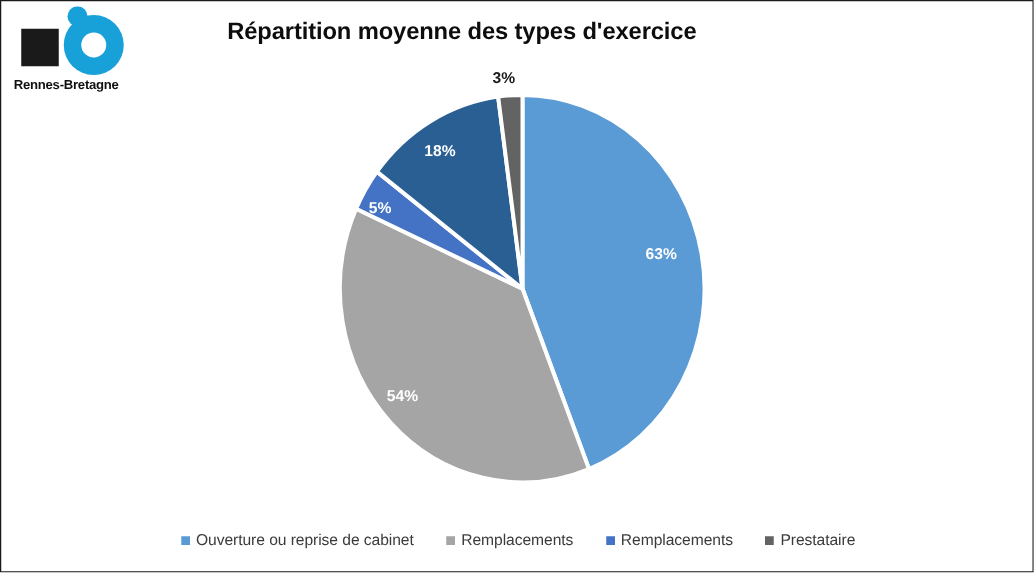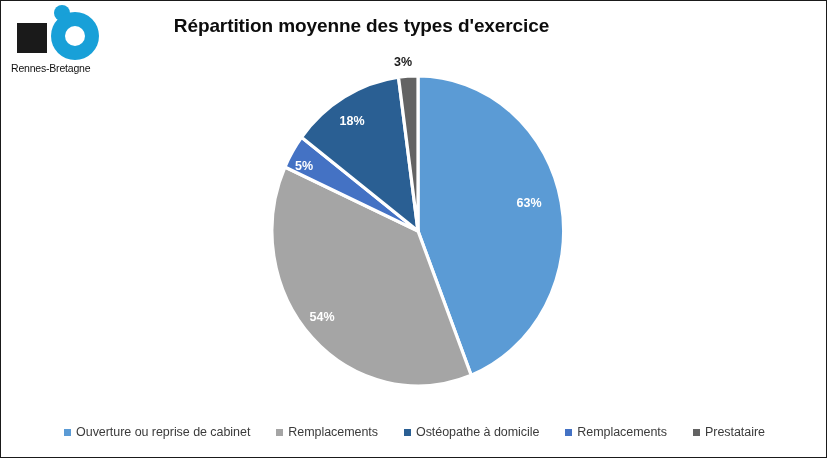--- a/index.html
+++ b/index.html
@@ -36,29 +36,29 @@
     left: 0; top: 0;
     width: 104px;
     height: 56px;
   }
   #logo-caption {
     position: absolute;
     left: 2px;
     top: 57px;
     width: 100px;
     font-size: 10.5px;
-    font-weight: normal;
+    font-weight: bold;
     color: #111111;
     letter-spacing: -0.2px;
     white-space: nowrap;
   }
   
   #chart-title {
     position: absolute;
-    left: 0;
+    left: 8px;
     top: 14px;
     width: 721px;
     text-align: center;
     font-size: 19px;
     font-weight: bold;
     color: #0d0d0d;
     letter-spacing: -0.1px;
   }
   
   #pie-area {
@@ -161,24 +161,20 @@
   <div id="legend">
     <div class="legend-item">
       <span class="legend-swatch" style="background:#5B9BD5"></span>
       <span class="legend-text">Ouverture ou reprise de cabinet</span>
     </div>
     <div class="legend-item">
       <span class="legend-swatch" style="background:#A5A5A5"></span>
       <span class="legend-text">Remplacements</span>
     </div>
     <div class="legend-item">
-      <span class="legend-swatch" style="background:#2A5F93"></span>
-      <span class="legend-text">Ostéopathe à domicile</span>
-    </div>
-    <div class="legend-item">
       <span class="legend-swatch" style="background:#4472C4"></span>
       <span class="legend-text">Remplacements</span>
     </div>
     <div class="legend-item">
       <span class="legend-swatch" style="background:#636363"></span>
       <span class="legend-text">Prestataire</span>
     </div>
   </div>
 
 </div>

